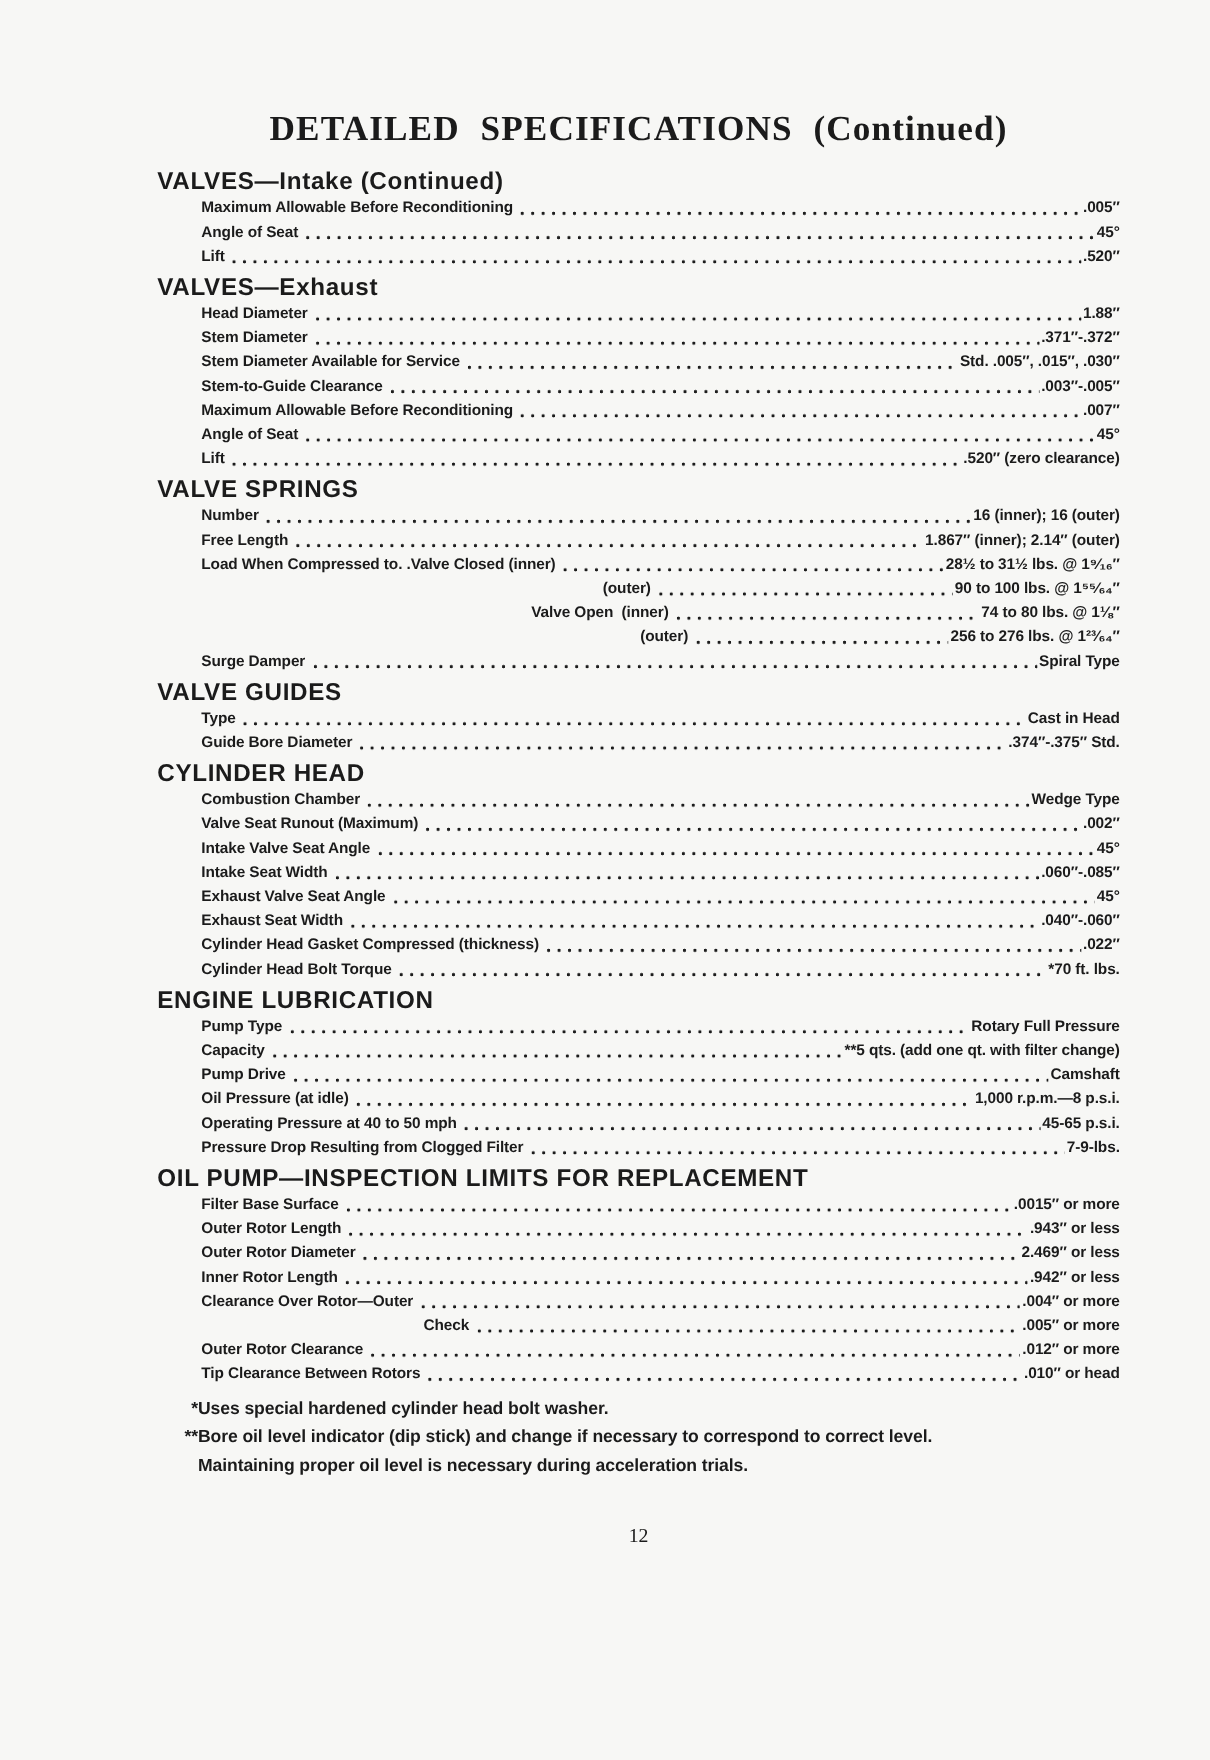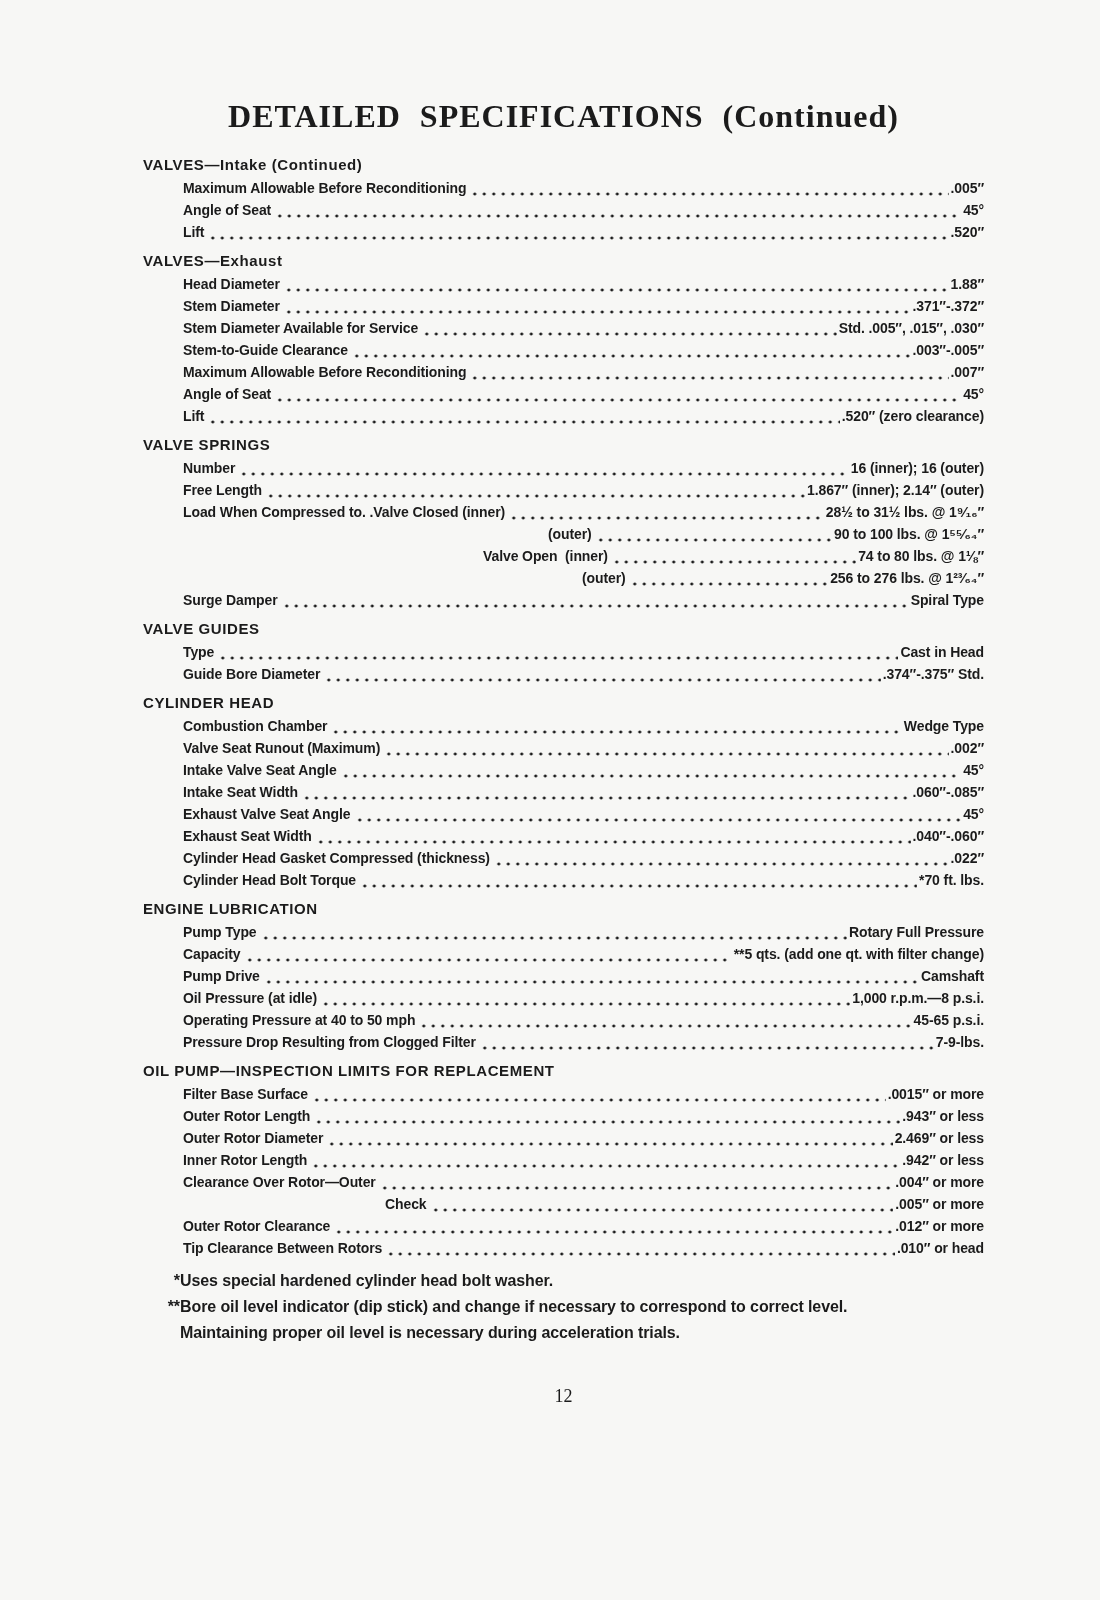--- a/index.html
+++ b/index.html
@@ -5,35 +5,35 @@
   html, body { margin: 0; padding: 0; }
   body {
     width: 1100px; height: 1600px;
     background: #f7f7f5;
     color: #1b1b1b;
     font-family: "Liberation Sans", "DejaVu Sans", sans-serif;
   }
   .page {
     box-sizing: border-box;
     width: 1100px; height: 1600px;
-    padding: 96px 116px 40px 143px;
+    padding: 96px 82px 40px 143px;
   }
   .title {
     font-family: "Liberation Serif", "DejaVu Serif", serif;
     font-weight: 700;
     font-size: 32px;
     line-height: 40px;
     letter-spacing: 1px;
     word-spacing: 10px;
     text-align: center;
     margin: 0 0 18px 0;
   }
   .section { margin-top: 7px; }
   .heading {
-    font-size: 15px;
+    font-size: 22px;
     line-height: 22px;
     font-weight: 700;
     letter-spacing: 0.6px;
     margin: 0 0 1px 0;
   }
   .rows { margin-left: 40px; }
   .row {
     display: flex;
     line-height: 22px;
     font-size: 14px;

